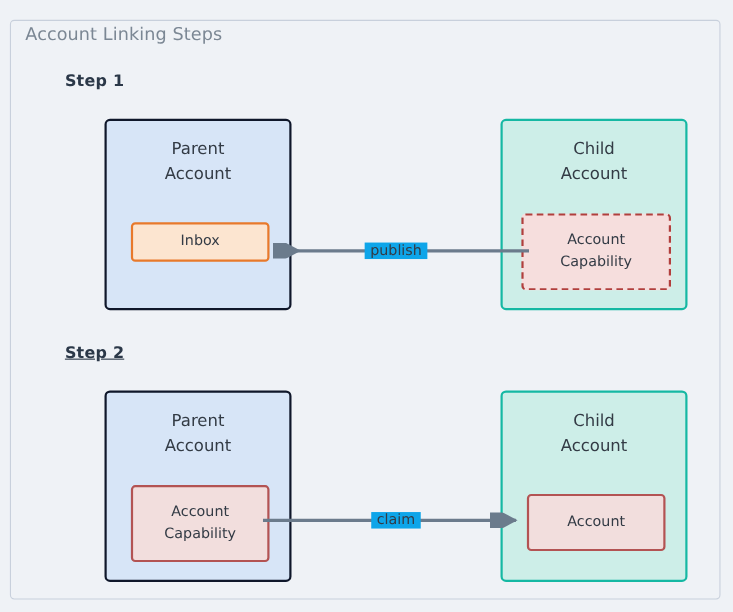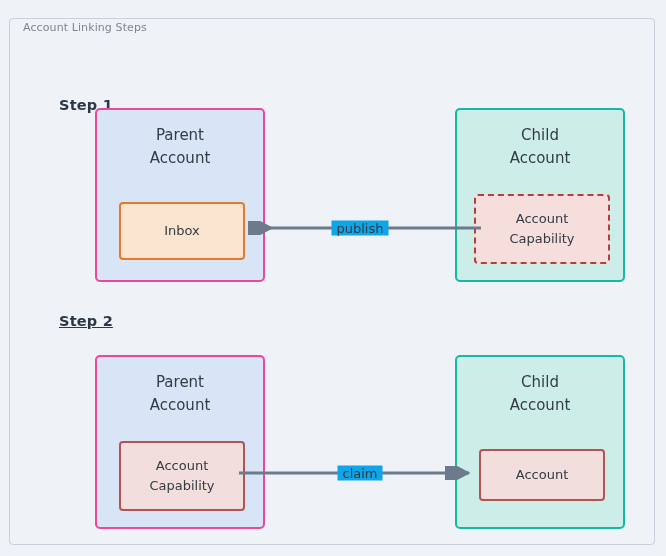--- a/index.html
+++ b/index.html
@@ -24,49 +24,49 @@
     height: 527px;
     box-sizing: border-box;
     border: 1px solid #c8d0dc;
     border-radius: 4px;
     background: #eff2f6;
   }
   #diagram-title {
     position: absolute;
     left: 10px;
     top: 2px;
-    font-size: 11px;
+    font-size: 16px;
     color: #7b8794;
     letter-spacing: .1px;
     background: #eff2f6;
     padding: 0 3px;
     white-space: nowrap;
   }
 
   
   .step-label {
     position: absolute;
     font-size: 14.5px;
     font-weight: bold;
     color: #2b3848;
     letter-spacing: .2px;
     white-space: nowrap;
   }
-  #step-1-label { left: 49px; top: 47px; margin-top: 31px; }
+  #step-1-label { left: 49px; top: 47px; }
   #step-2-label { left: 49px; top: 294px; text-decoration: underline; }
 
   
   .account-box {
     position: absolute;
     box-sizing: border-box;
     border-radius: 5px;
   }
   .parent-box {
     background: #d7e5f7;
-    border: 2px solid #ec4899;
+    border: 2px solid #0f172a;
   }
   .child-box {
     background: #cdeee8;
     border: 2px solid #15b8a3;
   }
   .account-box-title {
     position: absolute;
     left: 0;
     right: 0;
     top: 14px;
@@ -119,21 +119,21 @@
     white-space: nowrap;
     transform: translate(-50%, -50%);
   }
 
   
   #parent-account-step1 { left: 85px;  top: 89px;  width: 170px; height: 174px; }
   #child-account-step1  { left: 445px; top: 89px;  width: 170px; height: 174px; }
   #parent-account-step2 { left: 85px;  top: 336px; width: 170px; height: 174px; }
   #child-account-step2  { left: 445px; top: 336px; width: 170px; height: 174px; }
 
-  #inbox-box            { left: 22px;  top: 92px;  width: 126px; height: 58px; }
+  #inbox-box            { left: 22px;  top: 92px;  width: 126px; height: 36px; }
   #account-capability-child { left: 17px; top: 84px; width: 136px; height: 70px; }
   #account-capability-parent{ left: 22px; top: 84px; width: 126px; height: 70px; }
   #account-box-child    { left: 22px;  top: 92px;  width: 126px; height: 52px; }
 
   #connector-publish { left: 229px; top: 202px; width: 242px; height: 14px; }
   #connector-claim   { left: 229px; top: 447px; width: 242px; height: 14px; }
   #publish-label { left: 350px; top: 209px; }
   #claim-label   { left: 350px; top: 454px; text-align: right; }
 </style>
 </head>

